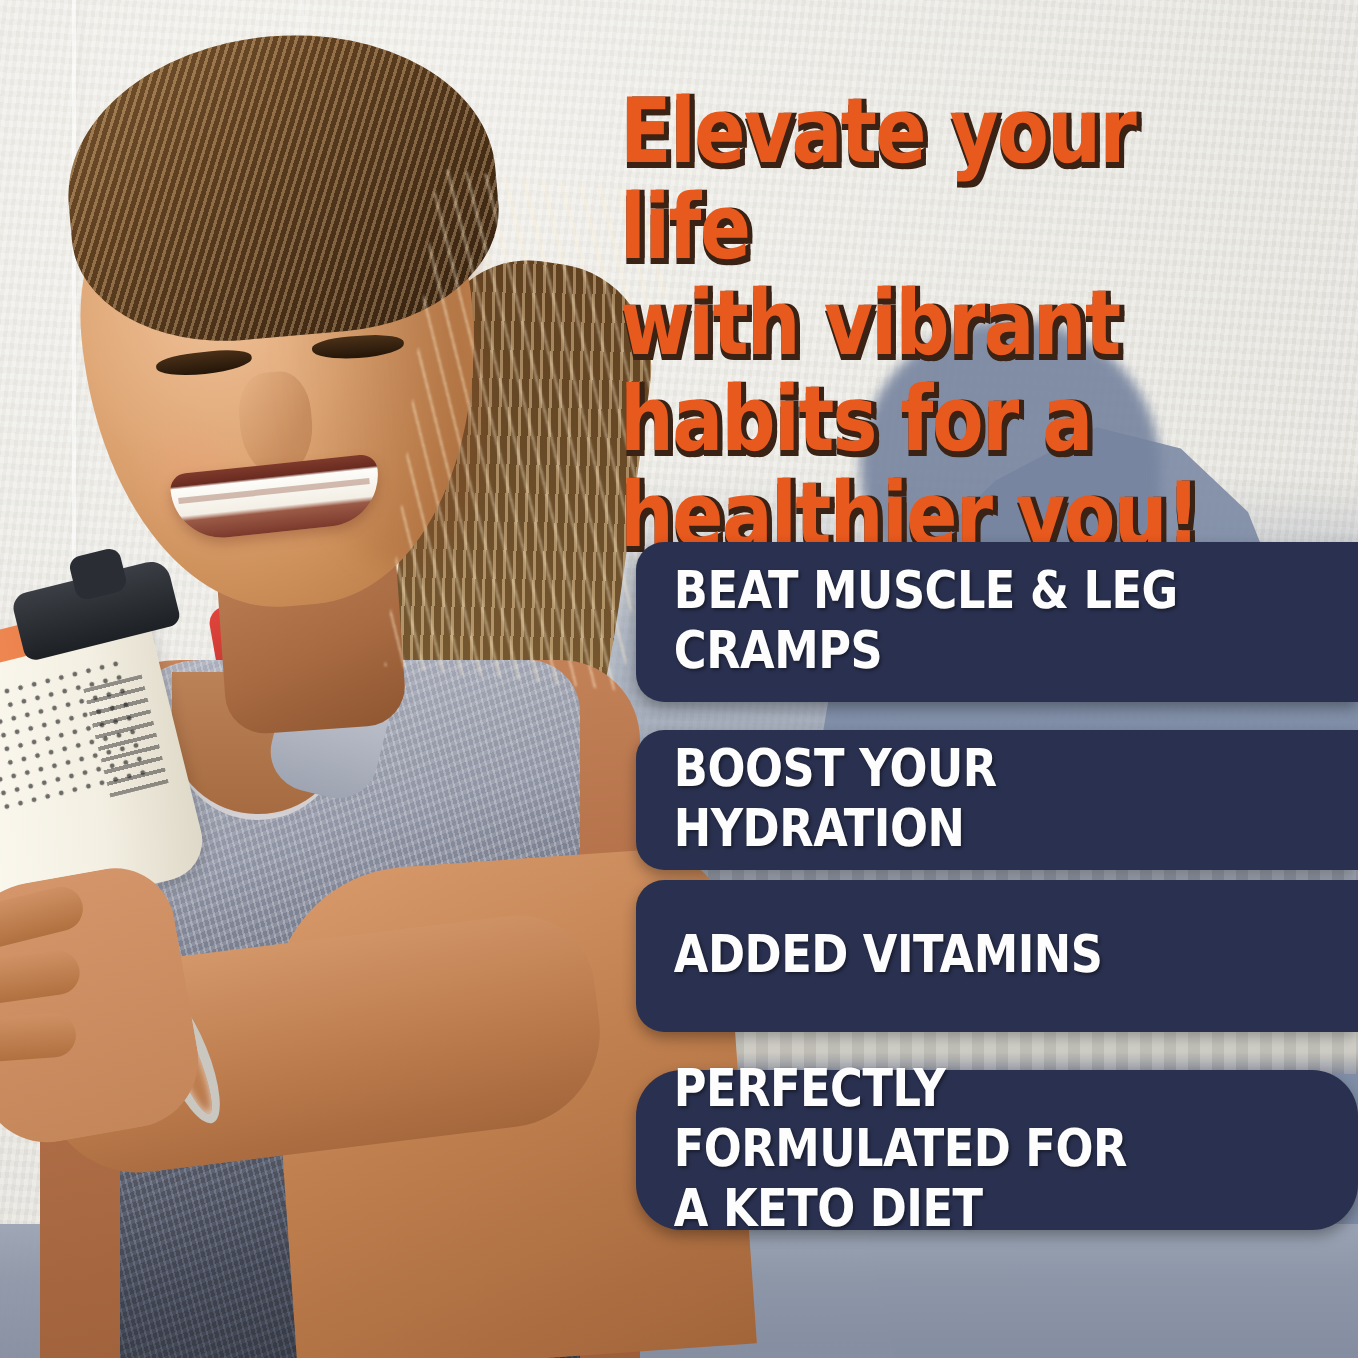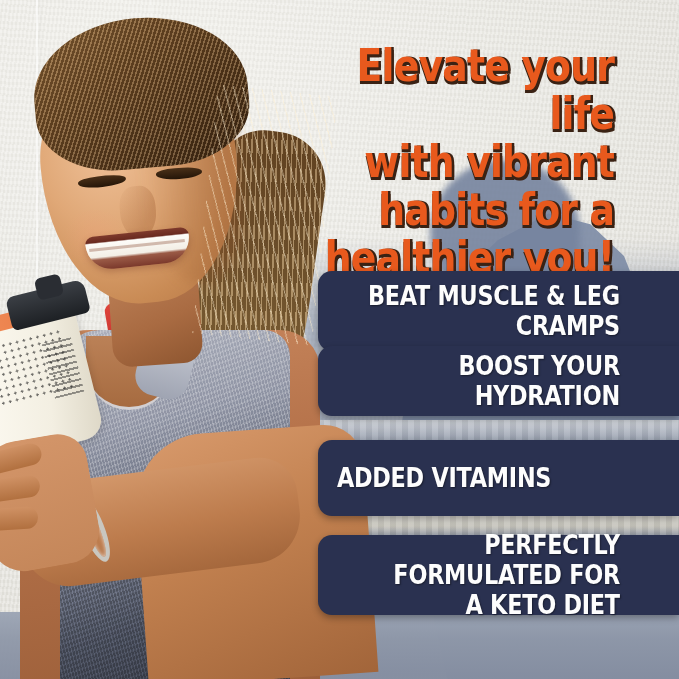--- a/index.html
+++ b/index.html
@@ -7,21 +7,20 @@
   body{
     font-family:"Liberation Sans", sans-serif;
     width:679px; height:679px;
     overflow:hidden;
   }
   #ad{
     position:relative;
     width:679px; height:679px;
     overflow:hidden;
     background:#e9e9e4;
-    text-align:right;
   }
 
   
   .photo{ position:absolute; inset:0; overflow:hidden; }
 
   
   .wall{
     position:absolute; inset:0;
     background:
       radial-gradient(circle at 22% 12%, #f2f1ec 0%, #e7e6e0 55%, #dedcd5 100%);
@@ -302,23 +301,23 @@
     line-height:30px;
     letter-spacing:-.3px;
     padding-left:22px;
     padding-right:10px;
     transform:scaleX(.86);
     transform-origin:left center;
     white-space:pre-line;
     text-shadow:1px 1px 2px rgba(0,0,0,.45);
   }
   .b1{ top:271px; height:80px; }
-  .b2{ top:346px; height:70px; }
+  .b2{ top:365px; height:70px; }
   .b3{ top:440px; height:76px; }
-  .b4{ top:535px; height:80px; }
+  .b4{ top:535px; height:80px;border-radius:23px; }
 </style>
 </head>
 <body>
 
 <div id="ad">
 
   <div class="photo">
     <div class="wall"></div>
     <div class="wall-grain"></div>
     <div class="seam s1"></div>

